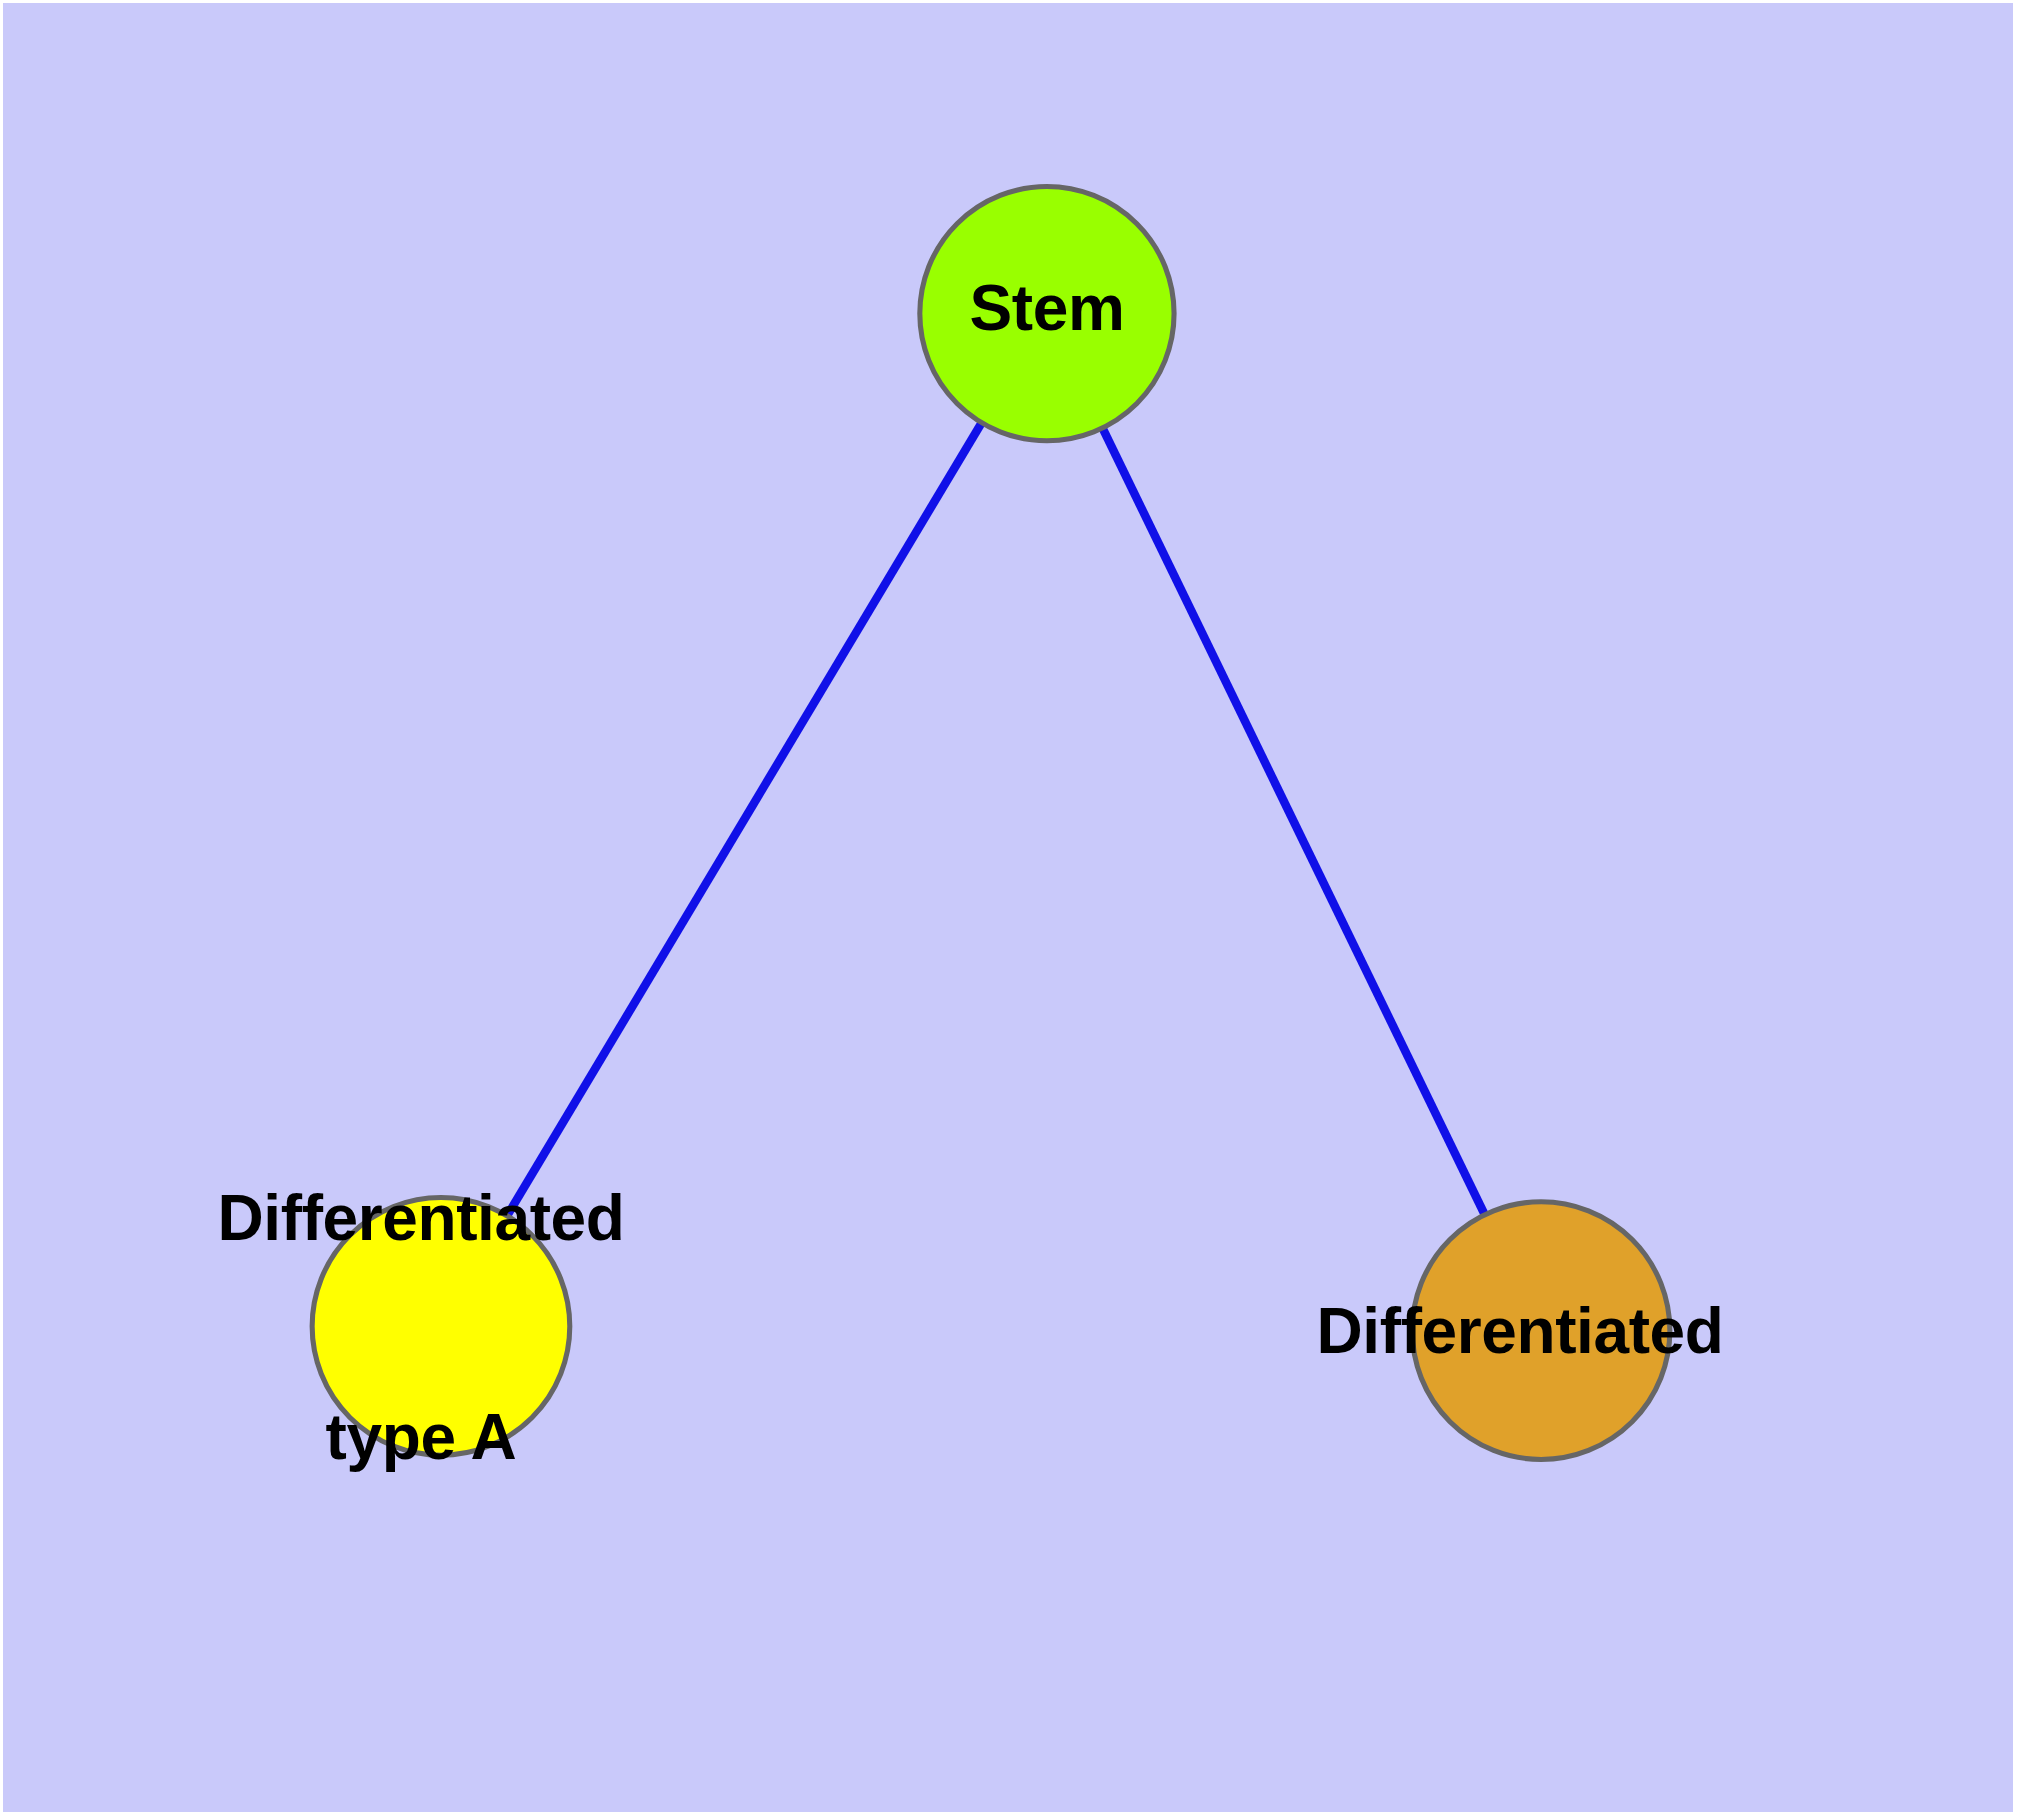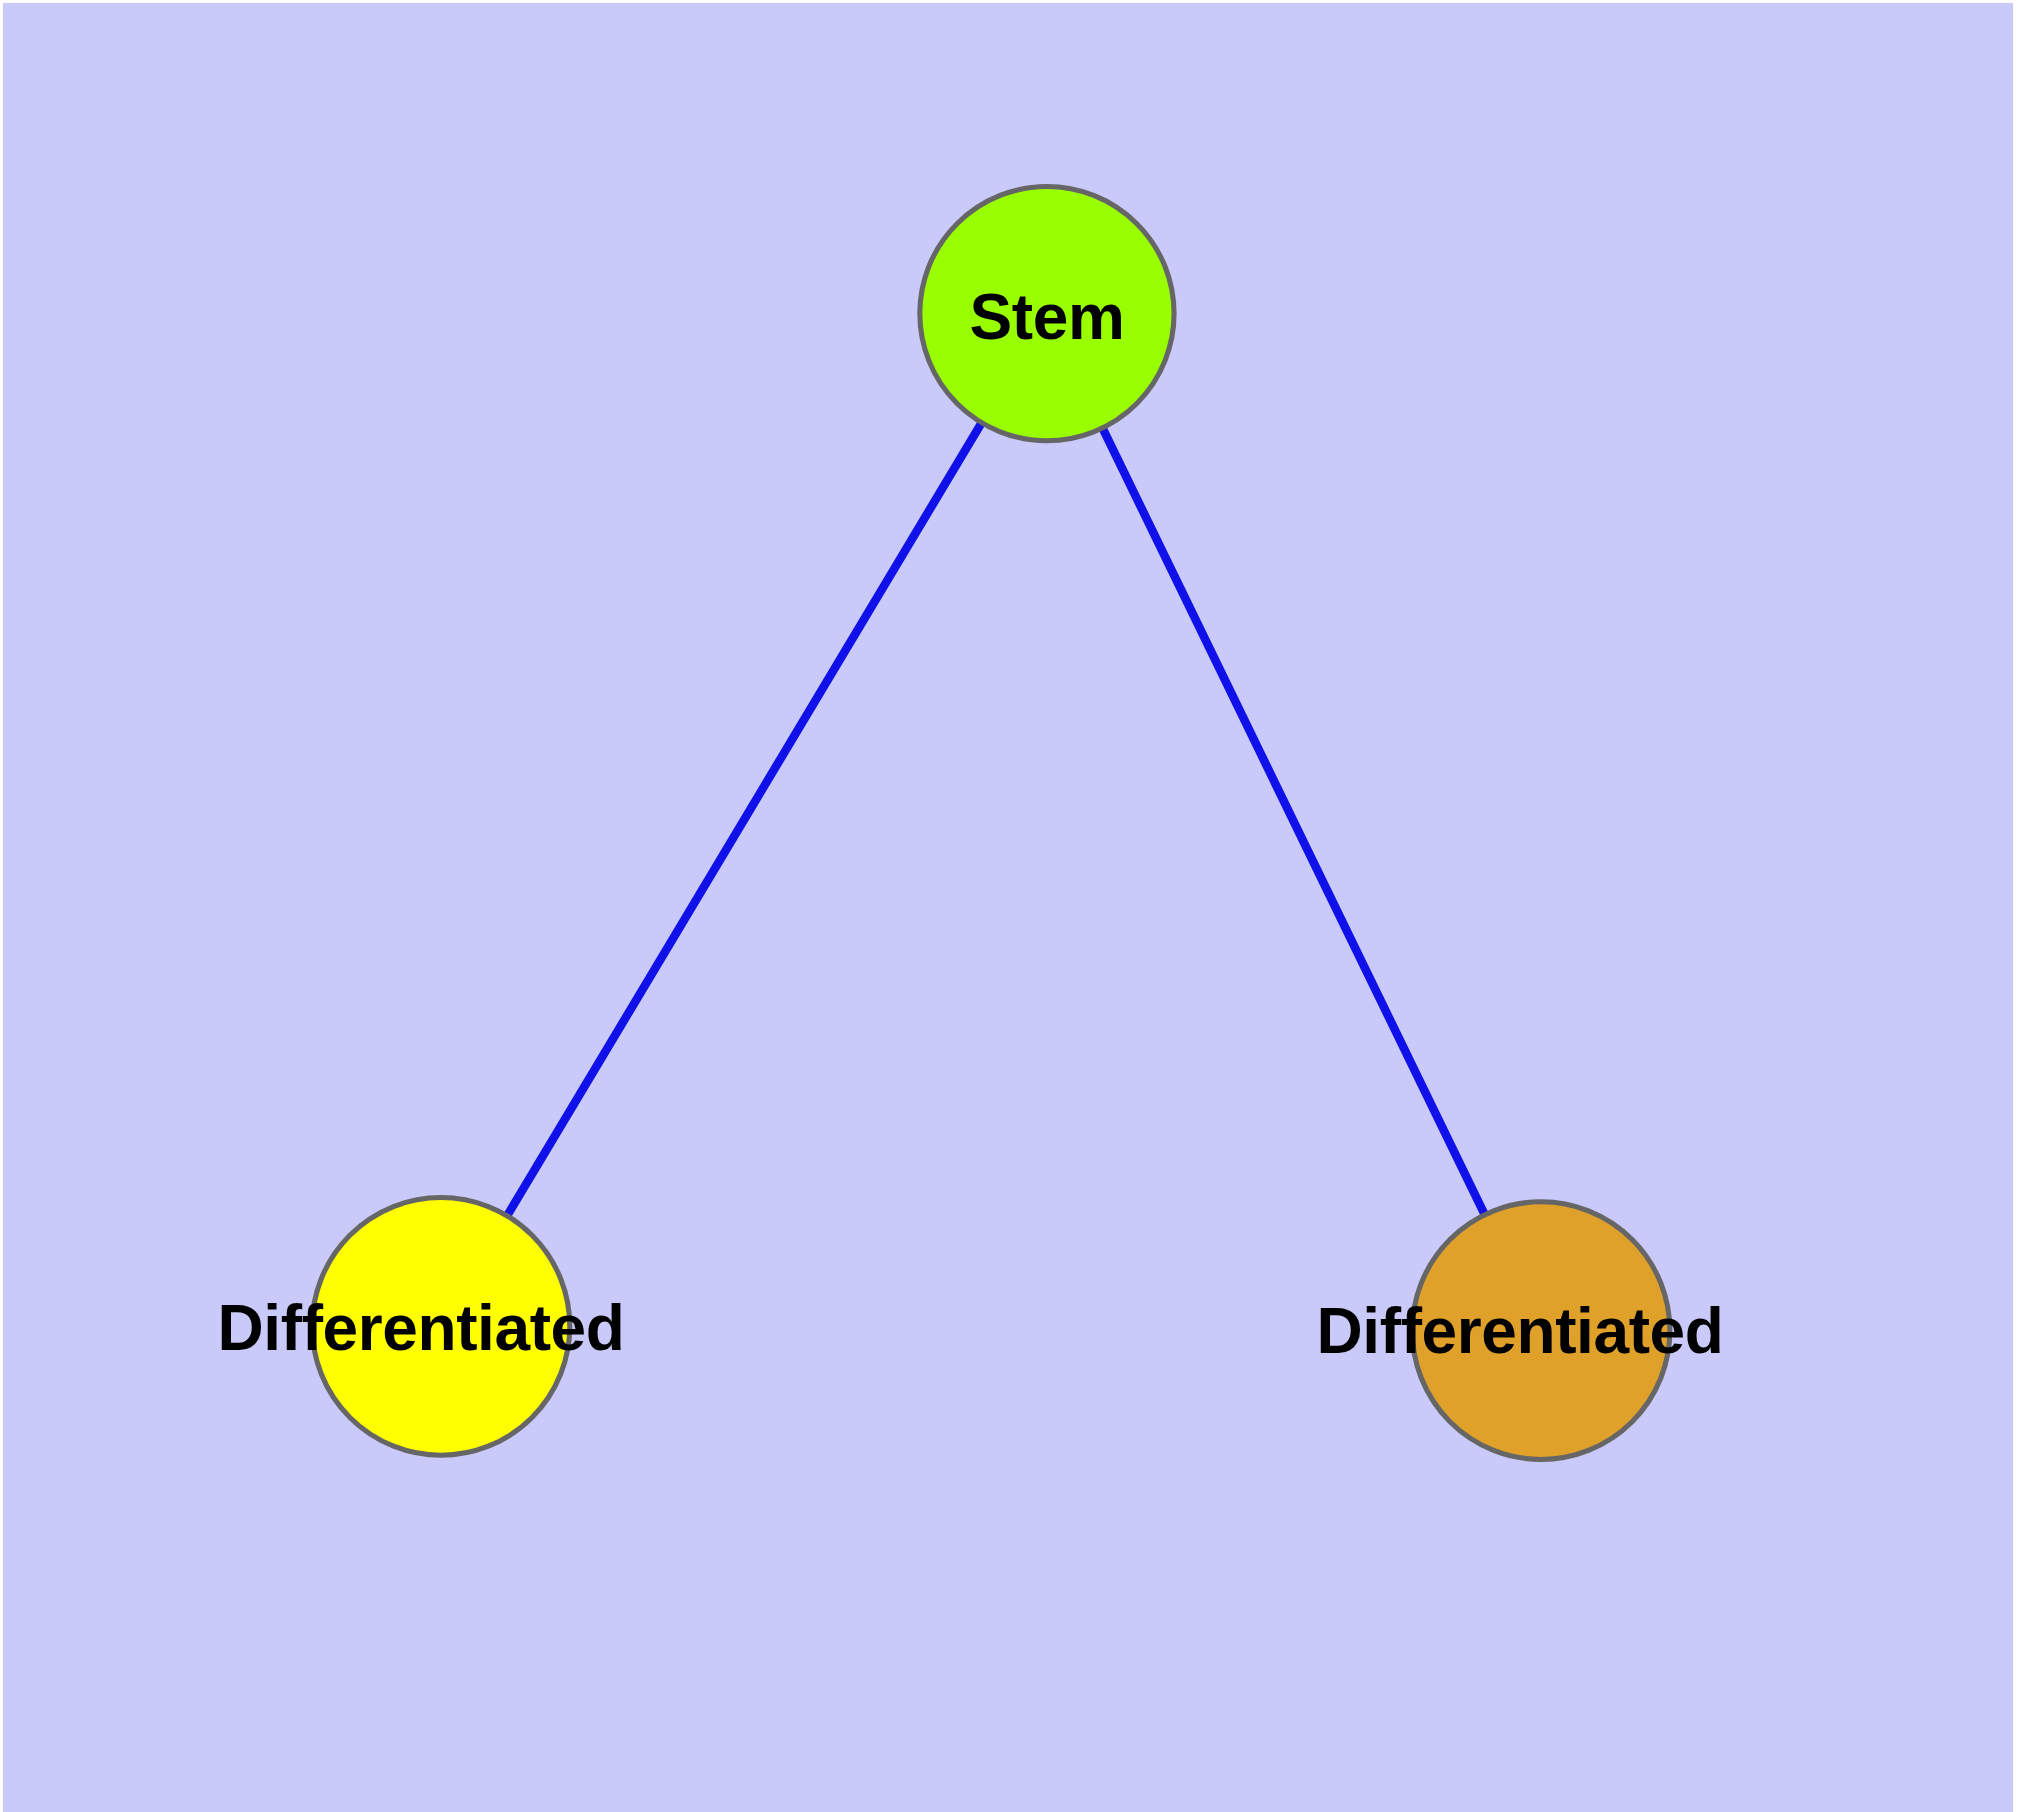--- a/index.html
+++ b/index.html
@@ -69,26 +69,27 @@
       <line class="graph-edge" x1="1235" y1="370" x2="520" y2="1565"></line>
       <line class="graph-edge" x1="1235" y1="370" x2="1818" y2="1570"></line>
     </g>
     <g>
       <circle class="node-circle" cx="1235" cy="370" r="150" fill="#99ff00"></circle>
       <circle class="node-circle" cx="520" cy="1565" r="152" fill="#ffff00"></circle>
       <circle class="node-circle" cx="1818" cy="1570" r="152" fill="#e0a12a"></circle>
     </g>
   </svg>
 
-  <div class="node-label" style="left:1047px; top:317px;">
+  <div class="node-label" style="left:1047px; top:308px;">
     <span>Stem</span>
   </div>
 
   <div class="node-label" style="left:421px; top:1328px;">
     <span>Differentiated</span>
+    <span>type A</span>
   </div>
 
   <div class="node-label" style="left:1520px; top:1331px;">
     <span>Differentiated</span>
   </div>
 
 </div>
 
 
 </body></html>

